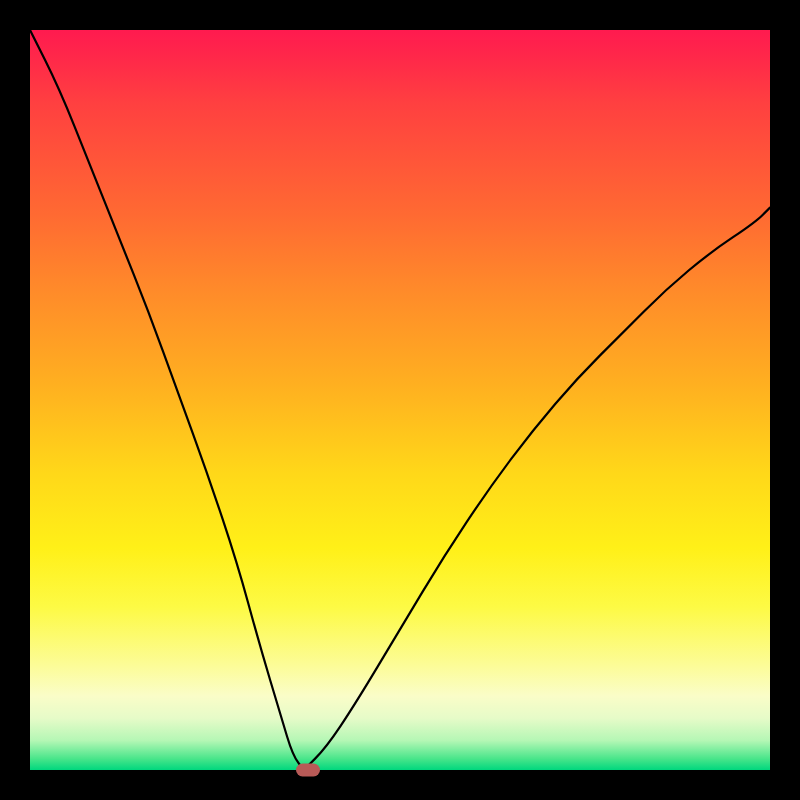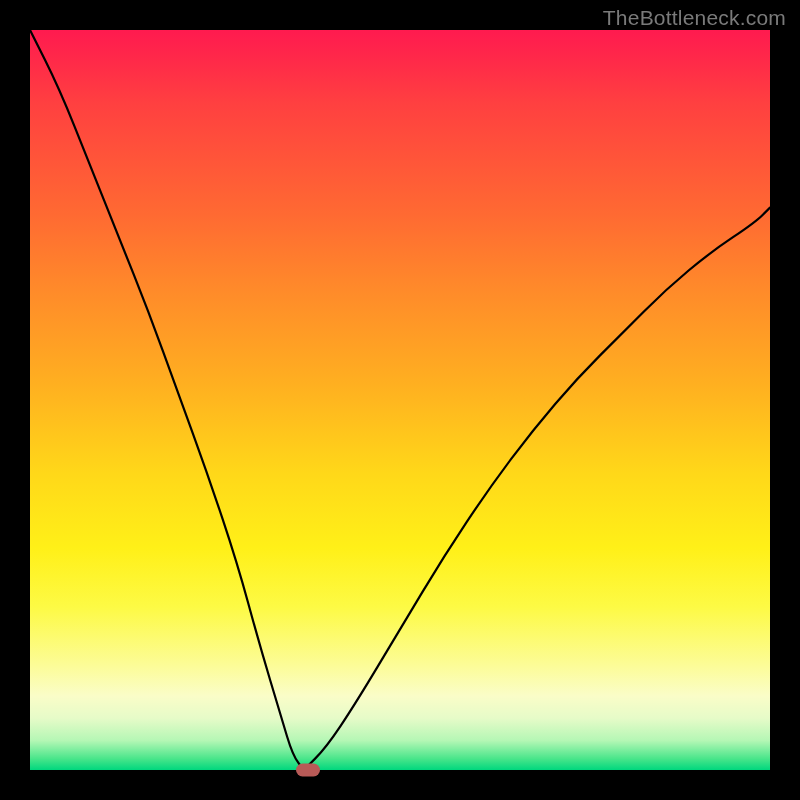--- a/index.html
+++ b/index.html
@@ -63,21 +63,20 @@
     height: 13px;
     border-radius: 7px;
     background: #b85a57;
     transform: translate(-50%, -50%);
   }
 </style>
 </head>
 <body>
 
 <div class="outer">
-  <div class="watermark">TheBottleneck.com</div>
   <div class="plot">
     <svg class="curve-svg" viewBox="0 0 740 740" preserveAspectRatio="none">
       <path id="curve-left" fill="none" stroke="#000" stroke-width="2.2" stroke-linecap="round" d="M 0.00 0.00 Q 0.00 0.00 14.80 29.60 Q 29.60 59.20 44.40 96.20 Q 59.20 133.20 74.00 170.20 Q 88.80 207.20 103.60 244.20 Q 118.40 281.20 133.20 321.90 Q 148.00 362.60 162.80 403.30 Q 177.60 444.00 192.40 488.40 Q 207.20 532.80 218.30 573.50 Q 229.40 614.20 240.50 651.20 Q 251.60 688.20 257.15 706.70 Q 262.70 725.20 268.25 732.60 T 273.80 740.00"></path>
       <path id="curve-right" fill="none" stroke="#000" stroke-width="2.2" stroke-linecap="round" d="M 273.80 740.00 Q 273.80 740.00 284.90 728.90 Q 296.00 717.80 310.80 695.60 Q 325.60 673.40 347.80 636.40 Q 370.00 599.40 392.20 562.40 Q 414.40 525.40 436.60 492.10 Q 458.80 458.80 481.00 429.20 Q 503.20 399.60 525.40 373.70 Q 547.60 347.80 569.80 325.60 Q 592.00 303.40 614.20 281.20 Q 636.40 259.00 658.60 240.50 Q 680.80 222.00 703.00 207.20 Q 725.20 192.40 732.60 185.00 T 740.00 177.60"></path>
     </svg>
     <div class="marker" id="marker" style="left: 277.5px; top: 740px;"></div>
   </div>
 </div>
 
 </body></html>

